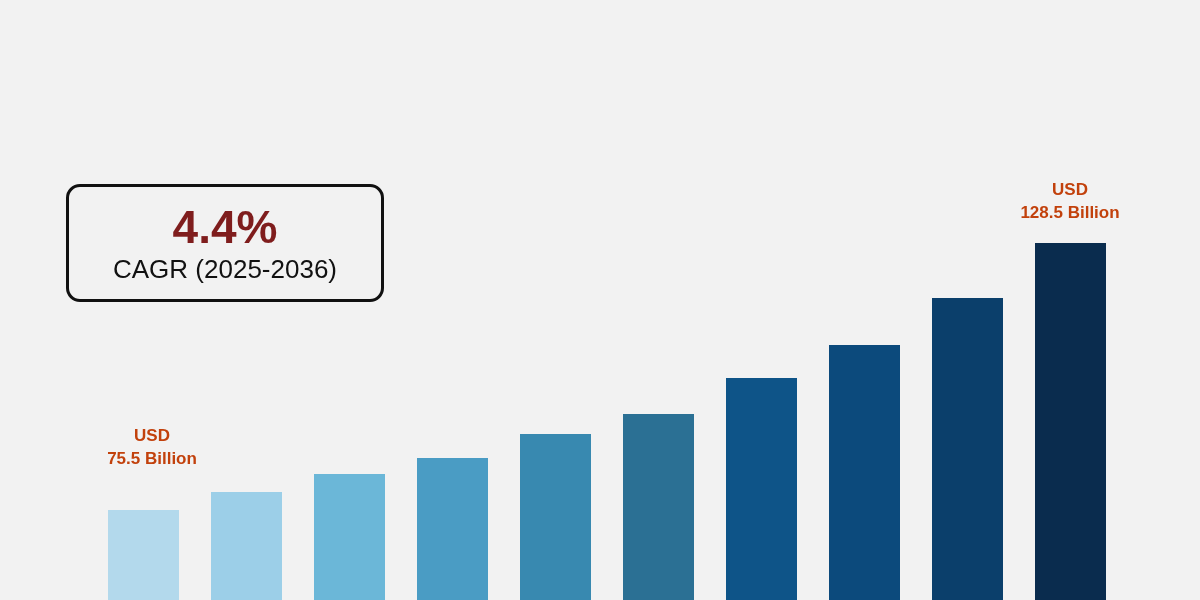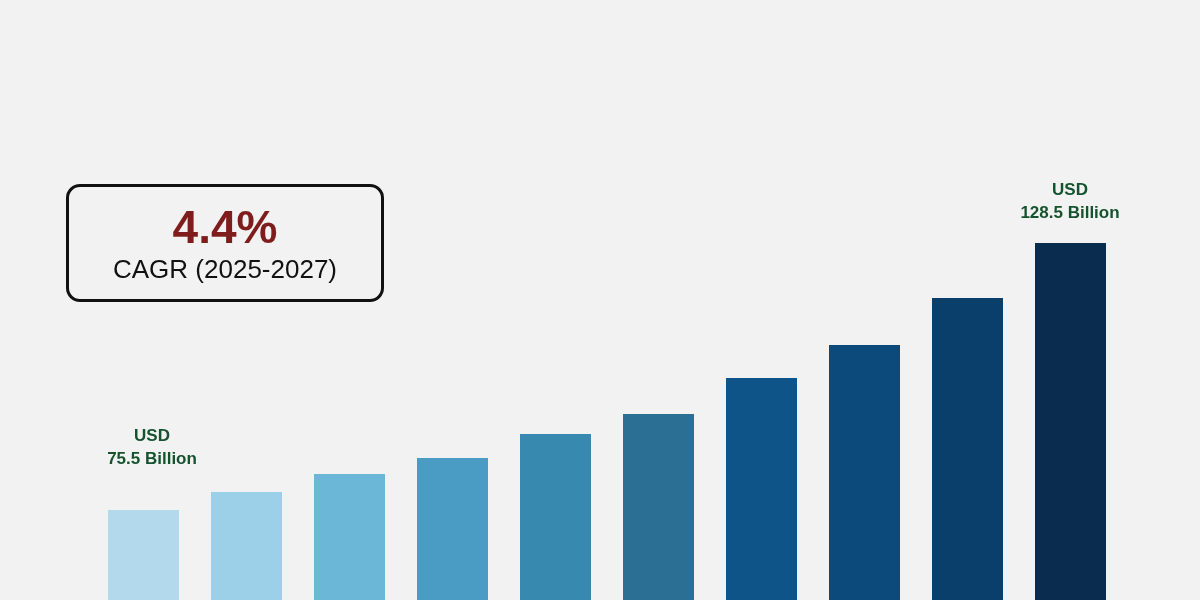--- a/index.html
+++ b/index.html
@@ -136,21 +136,21 @@
     height: 458px;
   }
   .bar {
     position: absolute;
     bottom: -4px;
   }
 
   .bar-annotation {
     position: absolute;
     text-align: center;
-    color: #14532d;
+    color: #c2410c;
     font-size: 17px;
     font-weight: bold;
     line-height: 23px;
     white-space: nowrap;
   }
   .ann-first {
     left: 62px;
     top: 282px;
     width: 180px;
   }
@@ -163,21 +163,21 @@
   .ann-amount { display: block; }
 </style>
 </head>
 <body>
 
 <div id="root">
 
 
   <div class="cagr-box">
     <div class="cagr-value">4.4%</div>
-    <div class="cagr-label">CAGR (2025-2027)</div>
+    <div class="cagr-label">CAGR (2025-2036)</div>
   </div>
 
   <div class="chart">
     <div id="bars-layer">
         <div class="bar" style="left: 108px; width: 71px; height: 94px; background: rgb(179, 217, 236);"></div>
         <div class="bar" style="left: 211px; width: 71px; height: 112px; background: rgb(156, 207, 232);"></div>
         <div class="bar" style="left: 314px; width: 71px; height: 130px; background: rgb(107, 183, 216);"></div>
         <div class="bar" style="left: 417px; width: 71px; height: 146px; background: rgb(74, 156, 196);"></div>
         <div class="bar" style="left: 520px; width: 71px; height: 170px; background: rgb(56, 137, 176);"></div>
         <div class="bar" style="left: 623px; width: 71px; height: 190px; background: rgb(43, 112, 148);"></div>

